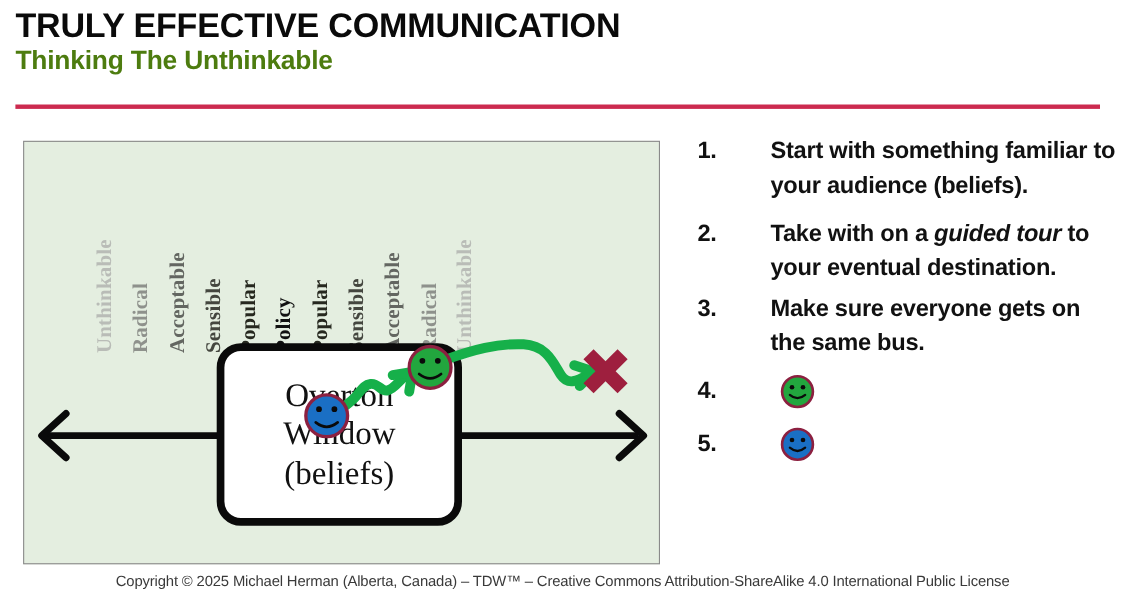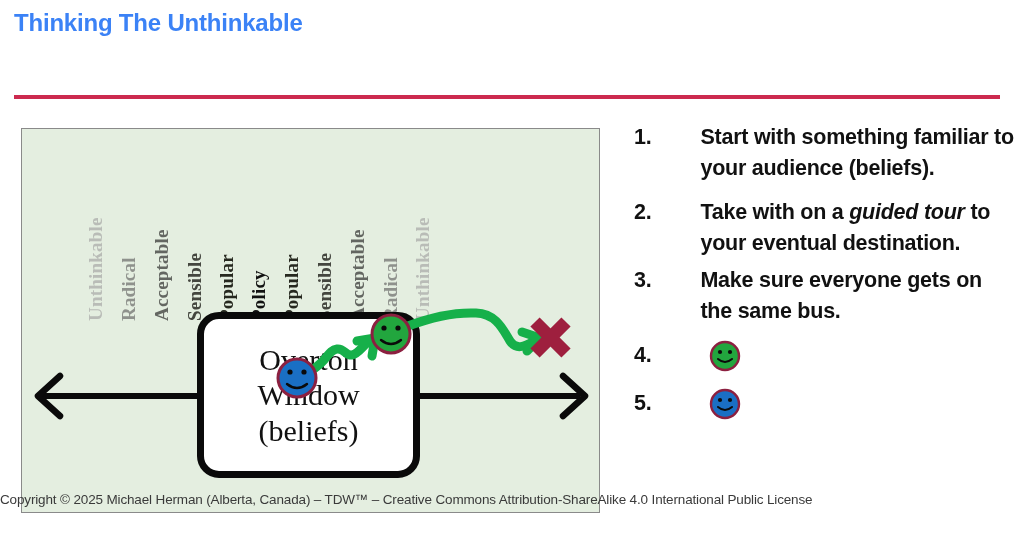--- a/index.html
+++ b/index.html
@@ -22,21 +22,21 @@
     letter-spacing:-0.2px;
     color:#0a0a0a;
     line-height:1.06;
     white-space:nowrap;
   }
   .title-sub{
     font-family:"Liberation Sans", sans-serif;
     font-weight:bold;
     font-size:24px;
     letter-spacing:-0.2px;
-    color:#3b82f6;
+    color:#4d7c0f;
     line-height:1.12;
     margin-top:2px;
     white-space:nowrap;
   }
   .header-rule{
     position:absolute;left:14px;top:95px;
     width:986px;height:4px;
     background:#cc2a4f;
   }
 
@@ -111,34 +111,36 @@
   .step.tight{margin-top:7px;}
   .step .ital{font-style:italic;}
   .inline-face{
     display:inline-block;
     vertical-align:-7px;
     margin-left:9px;
   }
 
   
   .footer{
-    position:absolute;left:0;top:492px;width:1023px;
+    position:absolute;left:0;top:521px;width:1023px;
+    text-align:center;
     font-family:"Liberation Sans", sans-serif;
     font-size:13.5px;
     color:#3a3a3a;
     letter-spacing:-0.15px;
     white-space:nowrap;
   }
 </style>
 </head>
 <body>
 
 <div class="slide">
 
   <div class="header">
+    <div class="title-main">TRULY EFFECTIVE COMMUNICATION</div>
     <div class="title-sub">Thinking The Unthinkable</div>
   </div>
   <div class="header-rule"></div>
 
   <div class="panel">
     <div class="scale-labels">
 
       <div class="vlabel" style="left:85px;top:170px;color:#b9bcb7;">Unthinkable</div>
       <div class="vlabel" style="left:118px;top:170px;color:#8e918c;">Radical</div>
       <div class="vlabel" style="left:151px;top:170px;color:#636661;">Acceptable</div>

